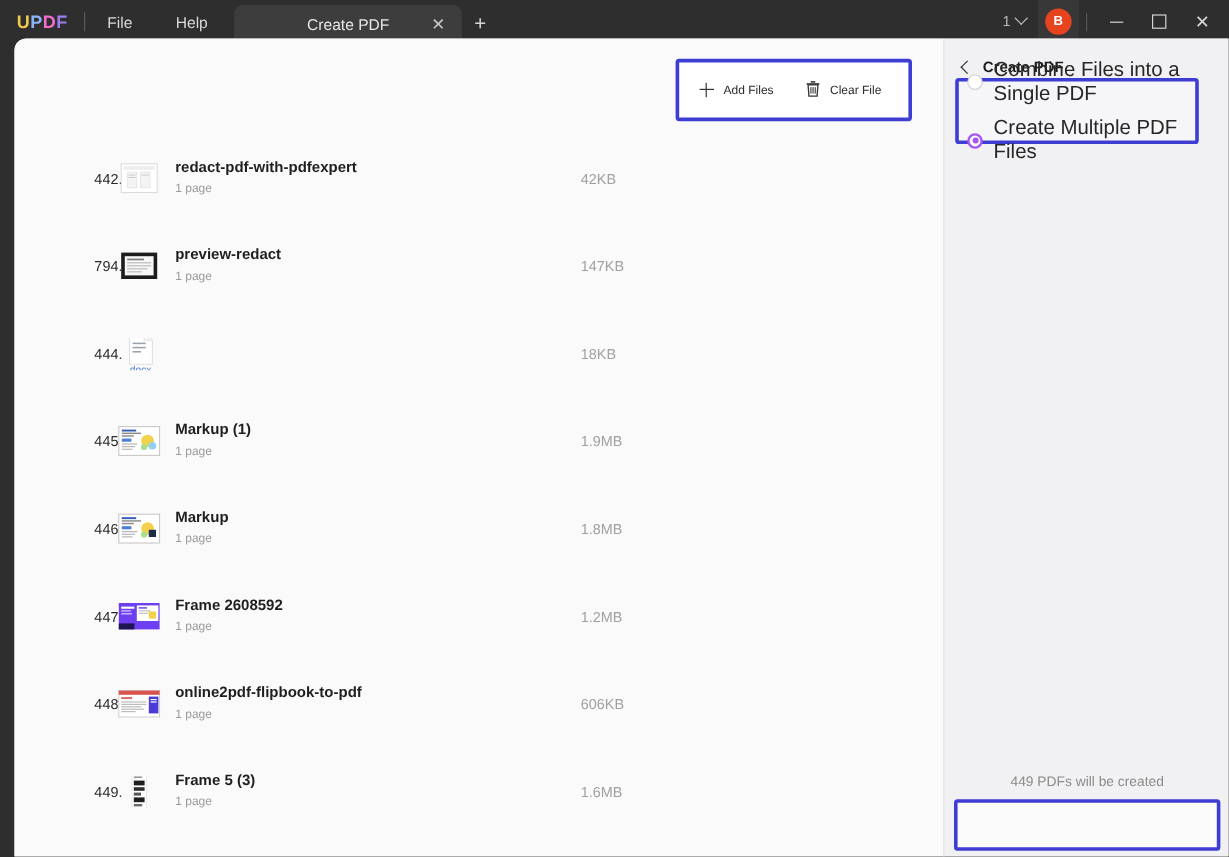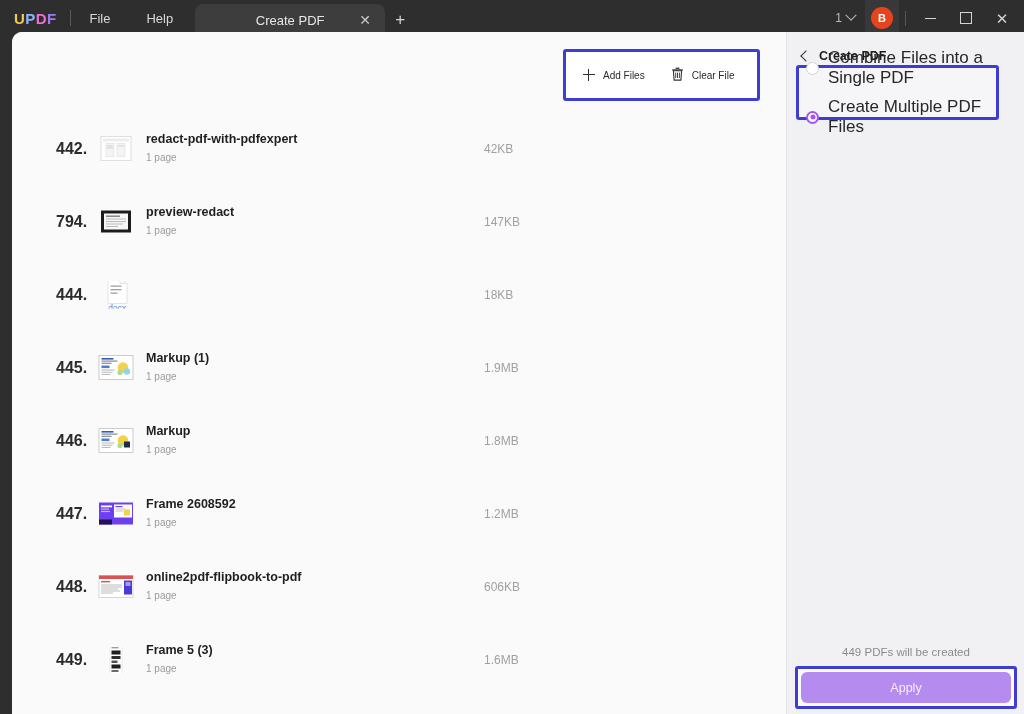--- a/index.html
+++ b/index.html
@@ -214,25 +214,25 @@
   .row {
     position: relative;
     height: 73px;
     display: flex;
     align-items: center;
     padding-left: 58px;
     box-sizing: border-box;
   }
   .idx {
     position: absolute;
-    left: 44px;
+    left: 60px;
     top: 50%;
     transform: translateY(-50%);
-    font-size: 16px;
-    font-weight: bold;
+    font-size: 12px;
+    font-weight: normal;
     color: #2b2b2b;
     width: 30px;
     text-align: right;
   }
   .thumb {
     position: absolute;
     left: 86px;
     top: 50%;
     transform: translateY(-50%);
     width: 36px;
@@ -649,17 +649,16 @@
         </div>
         <div class="radio-row">
           <span class="radio on"></span>
           <span class="radio-label">Create Multiple PDF Files</span>
         </div>
       </div>
 
       <div class="note">449 PDFs will be created</div>
 
       <div class="apply-hl"></div>
-      <div class="apply-btn">Apply</div>
     </div>
 
   </div>
 </div>
 
 </body></html>

